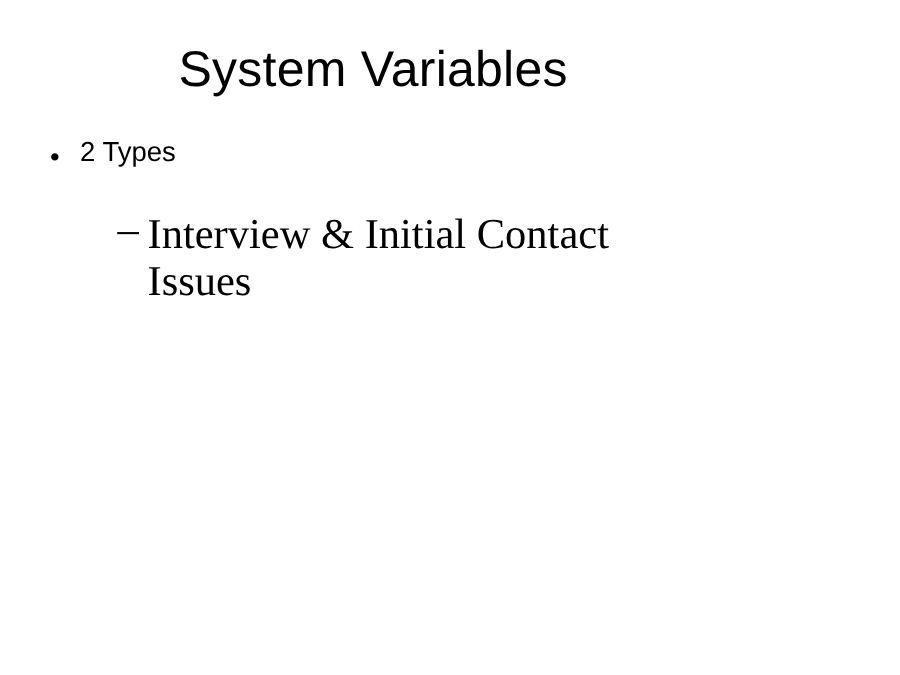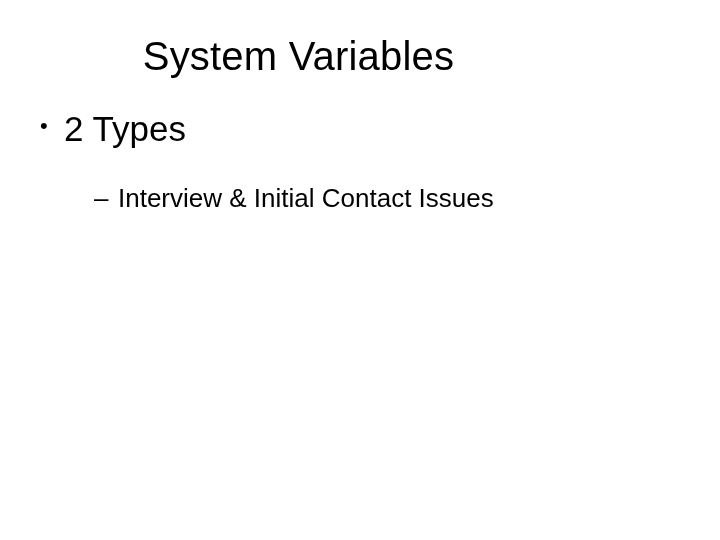--- a/index.html
+++ b/index.html
@@ -18,38 +18,39 @@
     padding: 24px 40px 40px 40px;
   }
   .title {
     text-align: center;
     font-size: 40px;
     font-weight: 400;
     margin: 10px 0 30px 0;
     letter-spacing: 0.2px;
   }
   .level1 {
-    font-size: 35px;
+    font-size: 22px;
     margin: 0 0 34px 0;
     padding-left: 24px;
     position: relative;
   }
   .level1::before {
     content: "•";
     position: absolute;
     left: 0;
     top: 0;
     font-size: 22px;
     line-height: 34px;
   }
   .level2 {
-    font-size: 26px;
+    font-size: 34px;
     margin: 0 0 34px 0;
     padding-left: 78px;
     position: relative;
+    font-family: Liberation Serif, serif;
   }
   .level2::before {
     content: "–";
     position: absolute;
     left: 54px;
     top: 0;
     line-height: 30px;
   }
 </style>
 </head>

